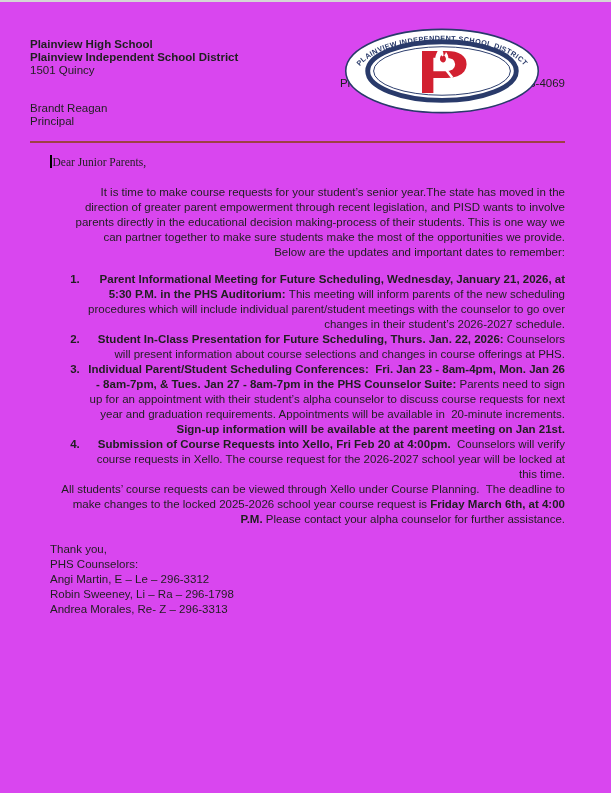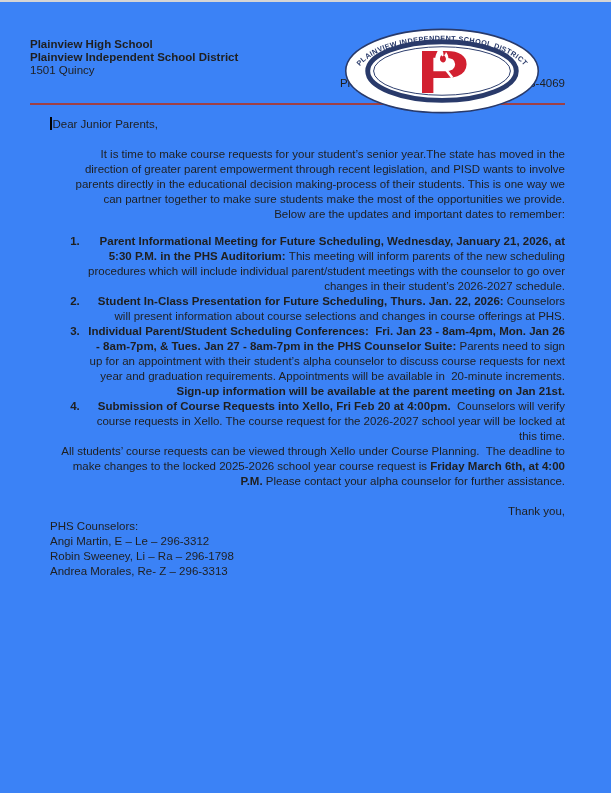--- a/index.html
+++ b/index.html
@@ -1,21 +1,21 @@
 <!DOCTYPE html>
 <html><head>
 <meta charset="utf-8">
 <style>
   * { margin: 0; padding: 0; box-sizing: border-box; }
   html, body { background: #ffffff; }
   .page {
     position: relative;
     width: 611px;
     height: 793px;
-    background: #3b82f6;
+    background: #d946ef;
     border-top: 2px solid #d5d5d5;
     padding: 36px 46px 0 30px;
     font-family: "Liberation Sans", sans-serif;
     font-size: 11.5px;
     line-height: 15px;
     color: #1f1f1f;
     overflow: hidden;
   }
   .header-block { line-height: 13px; }
   .header-block .line { font-size: 11.5px; }
@@ -29,51 +29,55 @@
     height: 86px;
   }
   .divider {
     border: none;
     margin-top: 13px;
     height: 2px;
     width: 535px;
     background: #9e4045;
   }
   .letter-body { margin-left: 20px; width: 515px; }
-  .salutation { margin-top: 12px; }
+  .salutation { margin-top: 12px; font-family: Liberation Serif, serif; }
   .rich, .plainline { white-space: pre-wrap; text-align: right; }
   p.para { margin-top: 15px; margin-left: 20px; }
   .caret {
     display: inline-block;
     width: 1.5px;
     height: 13px;
     background: #000;
     vertical-align: text-bottom;
     margin-right: 1px;
   }
   ol.dates-list { margin: 12px 0 0 0; padding-left: 33px; }
   ol.dates-list li { padding-left: 2px; }
   ol.dates-list li::marker { font-weight: bold; }
   .closing { margin-top: 0; }
-  .thanks { margin-top: 15px; text-align: right; }
+  .thanks { margin-top: 15px; }
   .b { font-weight: bold; }
   .counselors div { line-height: 15px; }
 </style>
 </head>
 <body>
 
 <div class="page">
 
   <div class="header-block">
     <div class="line bold">Plainview High School</div>
     <div class="line bold">Plainview Independent School District</div>
     <div class="line">1501 Quincy</div>
     <div class="line plainline">Phone (806) 293-6005  FAX (806) 296-4069</div>
   </div>
 
+  <div class="principal-block">
+    <div>Brandt Reagan</div>
+    <div>Principal</div>
+  </div>
 
   <div class="logo-wrap">
     <svg width="198" height="86" viewBox="0 0 200 88">
       <ellipse cx="100" cy="44" rx="98.5" ry="42.6" fill="#ffffff" stroke="#293a6a" stroke-width="1.6"></ellipse>
       <path id="arcTop" d="M 12 50 A 88 37 0 0 1 188 50" fill="none"></path>
       <path id="arcBot" d="M 17 38 A 84 33 0 0 0 183 38" fill="none"></path>
       <text font-family="Liberation Sans, sans-serif" font-size="7.4" font-weight="bold" letter-spacing="0.4" fill="#293a6a">
         <textPath href="#arcTop" startOffset="50%" text-anchor="middle">PLAINVIEW INDEPENDENT SCHOOL DISTRICT</textPath>
       </text>
       <text font-family="Liberation Sans, sans-serif" font-size="7" font-weight="bold" letter-spacing="0.4" fill="#293a6a">

